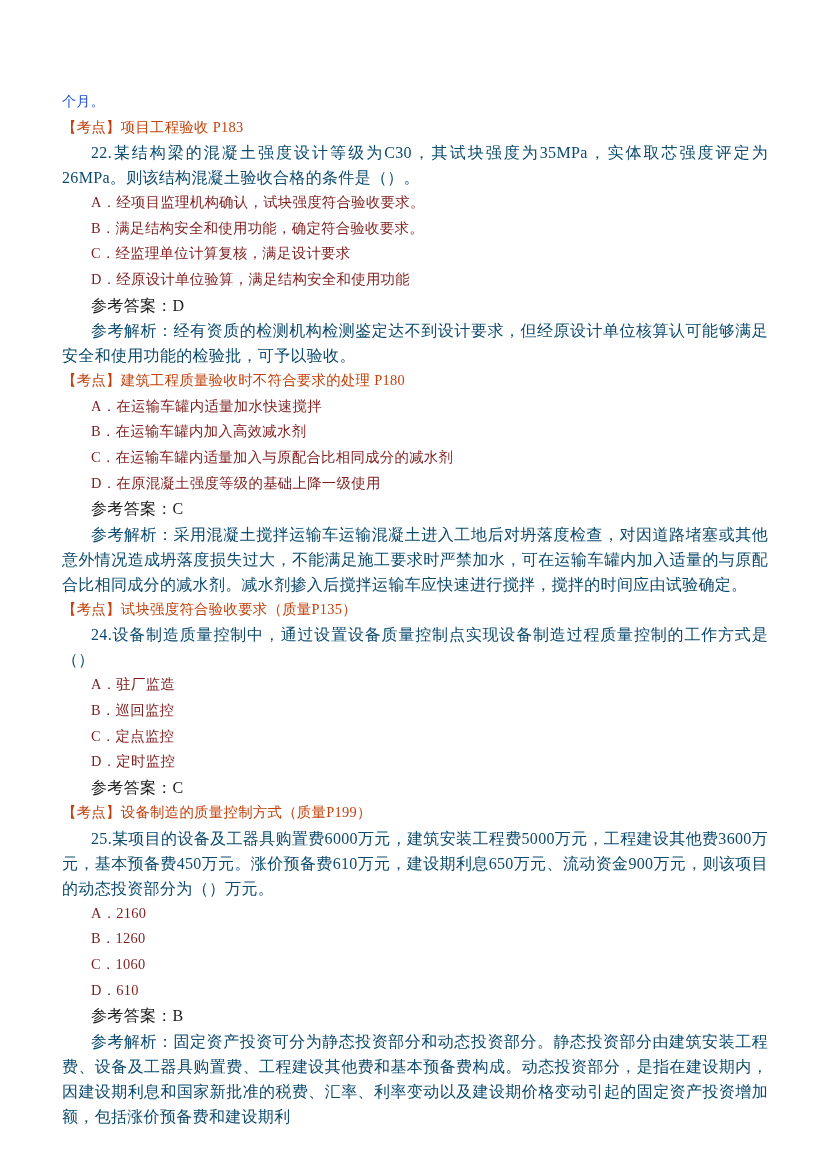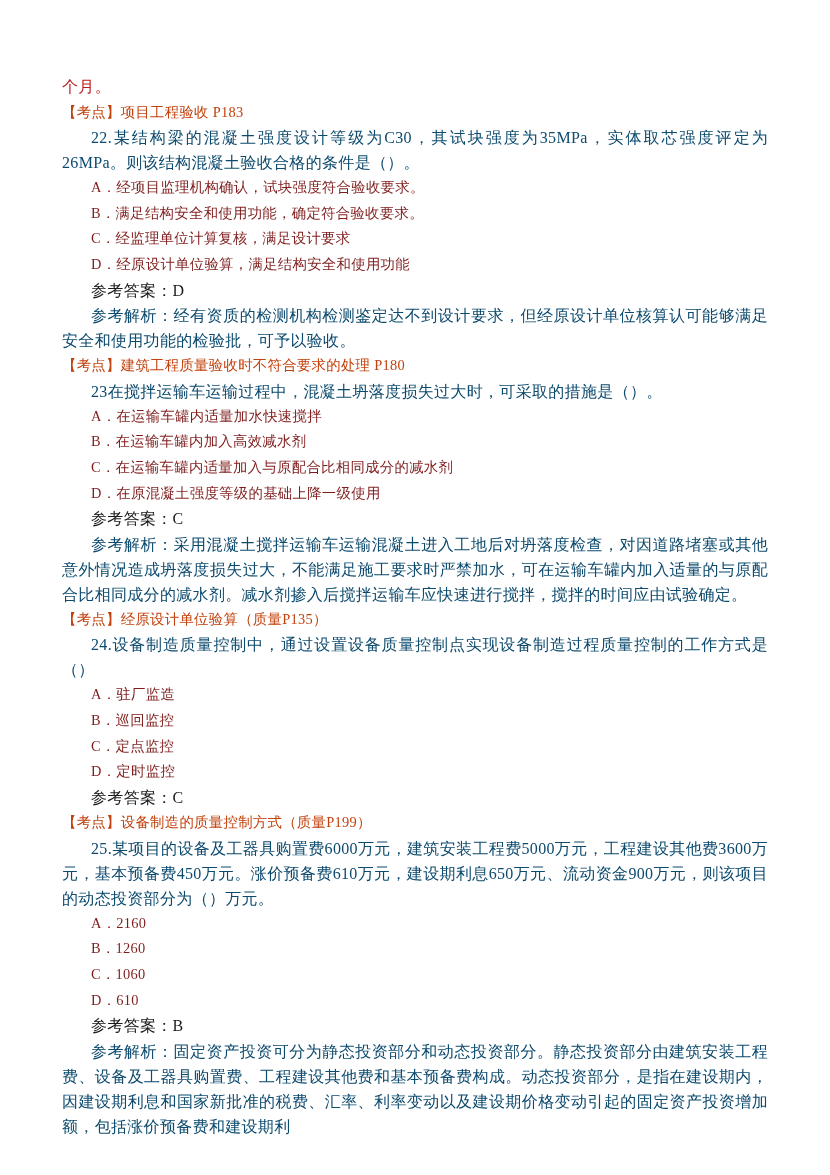--- a/index.html
+++ b/index.html
@@ -59,55 +59,55 @@
     font-size: 16px;
     line-height: 25.6px;
     color: #1b1b1b;
     text-indent: 0;
     padding-left: 29px;
     letter-spacing: 0.02em;
     white-space: nowrap;
   }
   
   .cont {
-    font-size: 16px;
+    font-size: 14px;
     line-height: 25.6px;
-    color: #b91c1c;
+    color: #1d4ed8;
     text-indent: 0;
     letter-spacing: 0.02em;
     white-space: nowrap;
+    margin-top: 15px;
   }
 </style>
 </head>
 <body>
 
 <div id="page">
   <div id="text-body">
 
     <div class="cont">个月。</div>
 
     <div class="kaodian">【考点】项目工程验收  P183</div>
     <div class="para">22.某结构梁的混凝土强度设计等级为C30，其试块强度为35MPa，实体取芯强度评定为26MPa。则该结构混凝土验收合格的条件是（）。</div>
     <div class="option">A．经项目监理机构确认，试块强度符合验收要求。</div>
     <div class="option">B．满足结构安全和使用功能，确定符合验收要求。</div>
     <div class="option">C．经监理单位计算复核，满足设计要求</div>
     <div class="option">D．经原设计单位验算，满足结构安全和使用功能</div>
     <div class="answer">参考答案：D</div>
     <div class="para">参考解析：经有资质的检测机构检测鉴定达不到设计要求，但经原设计单位核算认可能够满足安全和使用功能的检验批，可予以验收。</div>
 
     <div class="kaodian">【考点】建筑工程质量验收时不符合要求的处理  P180</div>
-    <div class="para">23在搅拌运输车运输过程中，混凝土坍落度损失过大时，可采取的措施是（）。</div>
     <div class="option">A．在运输车罐内适量加水快速搅拌</div>
     <div class="option">B．在运输车罐内加入高效减水剂</div>
     <div class="option">C．在运输车罐内适量加入与原配合比相同成分的减水剂</div>
     <div class="option">D．在原混凝土强度等级的基础上降一级使用</div>
     <div class="answer">参考答案：C</div>
     <div class="para">参考解析：采用混凝土搅拌运输车运输混凝土进入工地后对坍落度检查，对因道路堵塞或其他意外情况造成坍落度损失过大，不能满足施工要求时严禁加水，可在运输车罐内加入适量的与原配合比相同成分的减水剂。减水剂掺入后搅拌运输车应快速进行搅拌，搅拌的时间应由试验确定。</div>
 
-    <div class="kaodian">【考点】经原设计单位验算（质量P135）</div>
+    <div class="kaodian">【考点】试块强度符合验收要求（质量P135）</div>
     <div class="para">24.设备制造质量控制中，通过设置设备质量控制点实现设备制造过程质量控制的工作方式是（）</div>
     <div class="option">A．驻厂监造</div>
     <div class="option">B．巡回监控</div>
     <div class="option">C．定点监控</div>
     <div class="option">D．定时监控</div>
     <div class="answer">参考答案：C</div>
 
     <div class="kaodian">【考点】设备制造的质量控制方式（质量P199）</div>
     <div class="para">25.某项目的设备及工器具购置费6000万元，建筑安装工程费5000万元，工程建设其他费3600万元，基本预备费450万元。涨价预备费610万元，建设期利息650万元、流动资金900万元，则该项目的动态投资部分为（）万元。</div>
     <div class="option">A．2160</div>

